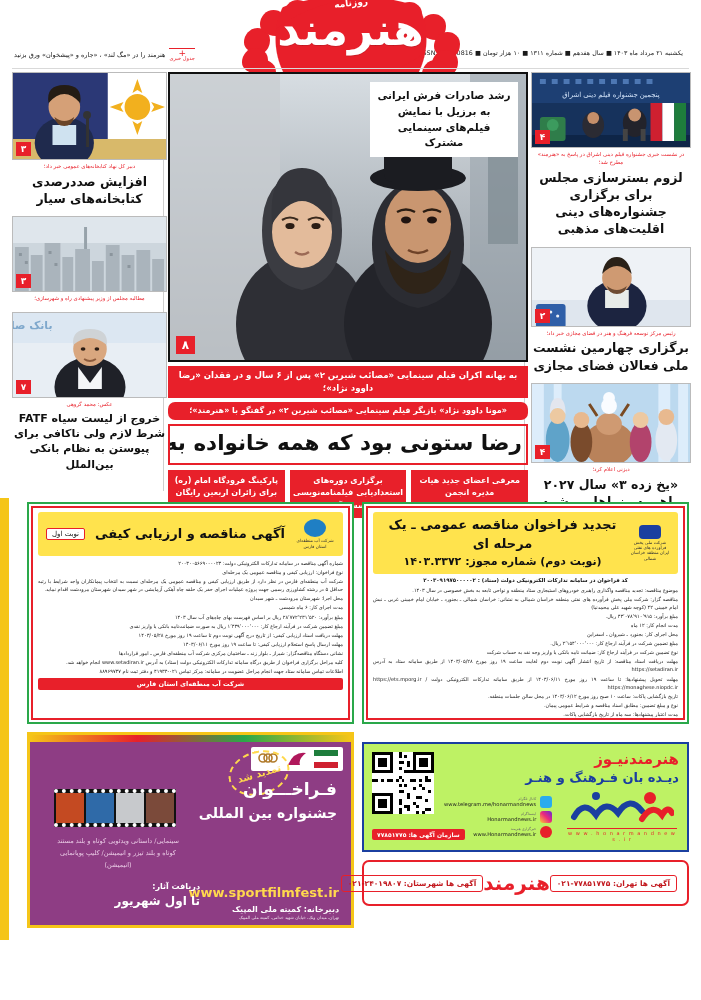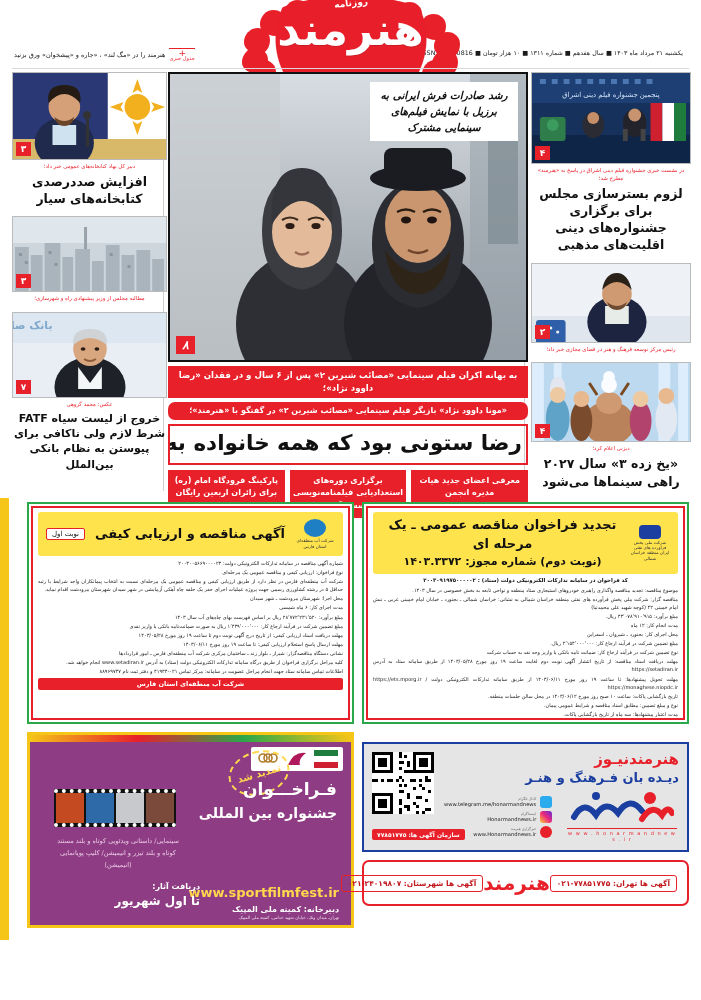--- a/index.html
+++ b/index.html
@@ -94,21 +94,21 @@
   .story .ph { position:relative; width:100%; border:1px solid #bbb; overflow:hidden; }
   .pagenum {
     position:absolute; left:3px; bottom:3px; background:#e8202a; color:#fff;
     font-size:9px; font-weight:700; width:15px; height:14px; line-height:14px; text-align:center;
   }
   .kicker { font-size:5.4px; color:#e8202a; text-align:center; margin:3px 2px 2px; line-height:1.45; }
   .headline { font-size:12.5px; font-weight:700; color:#111; text-align:center; line-height:1.38; }
   .headline.sm { font-size:11px; }
 
   
-  .lead-photo { position:relative; width:100%; height:290px; border:2px solid #111; overflow:hidden; background:#5d6670;font-style:italic; }
+  .lead-photo { position:relative; width:100%; height:290px; border:2px solid #111; overflow:hidden; background:#5d6670; }
   .lead-overlay {
     position:absolute; right:8px; top:8px; width:148px; background:#fff; padding:6px 7px;
     font-size:10.5px; font-weight:700; color:#111; text-align:center; line-height:1.5;
   }
   .lead-pagenum {
     position:absolute; left:6px; bottom:6px; background:#e8202a; color:#fff;
     font-size:12px; font-weight:700; width:19px; height:18px; line-height:18px; text-align:center;
   }
   .redbar {
     background:#e8202a; color:#fff; font-size:8.6px; font-weight:700;
@@ -196,21 +196,21 @@
   .poster-kinds { position:absolute; left:24px; top:100px; width:128px; color:#e9c9e4; font-size:6.5px; line-height:1.85; text-align:center; }
   .poster-left-lines { position:absolute; left:20px; top:146px; width:150px; display:flex; gap:5px; color:#fff; }
   .poster-left-lines .a { font-size:8px; font-weight:700; line-height:1.45; text-align:right; }
   .poster-left-lines .a .big { font-size:12px; }
   .poster-left-lines .b { font-size:7px; font-weight:700; text-align:center; line-height:1.4; }
   .poster-left-lines .b small { display:block; font-size:3.6px; font-weight:400; line-height:1.5; opacity:.9; }
 
   
   .newsbox {
     position:absolute; left:362px; top:10px; width:327px; height:110px;
-    border:2px solid #1b3fa0; background:#e5e5e5; padding:5px 6px; overflow:hidden;
+    border:2px solid #1b3fa0; background:#bef264; padding:5px 6px; overflow:hidden;
   }
   .qr { position:absolute; left:8px; top:8px; width:62px; height:62px; }
   .nb-title { position:absolute; right:8px; top:6px; text-align:right; }
   .nb-title .t1 { font-size:15px; font-weight:700; color:#e8202a; letter-spacing:1px; }
   .nb-title .t2 { font-size:13px; font-weight:700; color:#1b3fa0; margin-top:2px; }
   .nb-links { position:absolute; left:80px; top:52px; display:flex; flex-direction:column; gap:3px; }
   .nb-link { display:flex; align-items:center; gap:4px; }
   .nb-link .ic { width:12px; height:12px; border-radius:3px; flex:none; }
   .nb-link .tx { font-size:5.2px; color:#222; line-height:1.25; }
   .nb-link .tx em { display:block; font-style:normal; font-size:3.6px; color:#666; }
@@ -276,21 +276,21 @@
   </div>
 
   <div class="cols">
 
     <div class="vrule" style="right:176px"></div>
     <div class="vrule" style="left:163px"></div>
 
     <div class="col col-right">
 
       <div class="story">
-        <div class="ph" style="height:92px">
+        <div class="ph" style="height:76px">
           <svg viewBox="0 0 160 92" width="100%" height="92" preserveAspectRatio="none">
             <rect width="160" height="92" fill="#16325c"></rect>
             <rect x="0" y="0" width="160" height="30" fill="#1d3f73"></rect>
             <g fill="#5a86c4" opacity=".8">
               <rect x="8" y="6" width="6" height="5"></rect>
                 <rect x="20" y="6" width="6" height="5"></rect>
               <rect x="32" y="6" width="6" height="5"></rect>
                 <rect x="44" y="6" width="6" height="5"></rect>
               <rect x="56" y="6" width="6" height="5"></rect>
                 <rect x="68" y="6" width="6" height="5"></rect>
@@ -333,20 +333,21 @@
             <g fill="#fff" opacity=".9">
               <circle cx="12" cy="64" r="1.6"></circle>
                 <circle cx="19" cy="64" r="1.6"></circle>
               <circle cx="12" cy="71" r="1.6"></circle>
                 <circle cx="26" cy="68" r="1.6"></circle>
             </g>
           </svg>
           <span class="pagenum">۲</span>
         </div>
         <div class="kicker">رئیس مرکز توسعه فرهنگ و هنر در فضای مجازی خبر داد؛</div>
+        <div class="headline">برگزاری چهارمین نشست ملی فعالان فضای مجازی</div>
       </div>
 
       <div class="story">
         <div class="ph" style="height:80px">
           <svg viewBox="0 0 160 80" width="100%" height="80" preserveAspectRatio="none">
             <rect width="160" height="80" fill="#bcd9ef"></rect>
             <g fill="#e8f4ff" opacity=".75">
               <rect x="0" y="0" width="12" height="80"></rect>
                 <rect x="22" y="0" width="8" height="80"></rect>
               <rect x="128" y="0" width="12" height="80"></rect>

